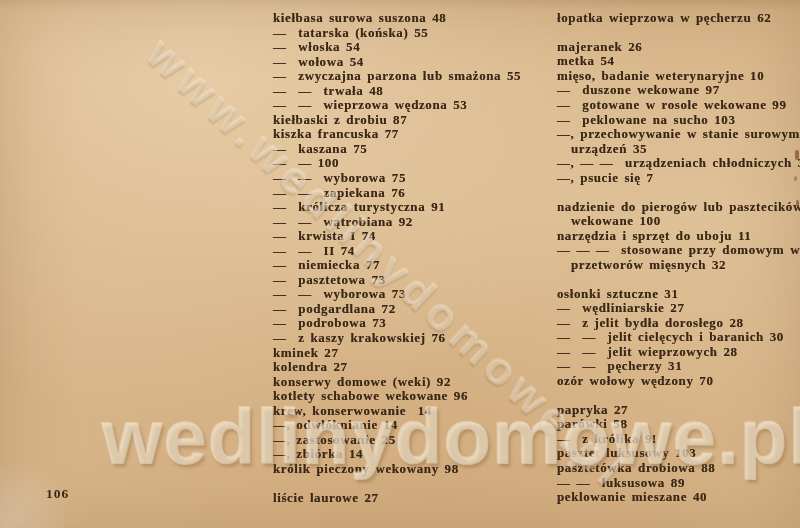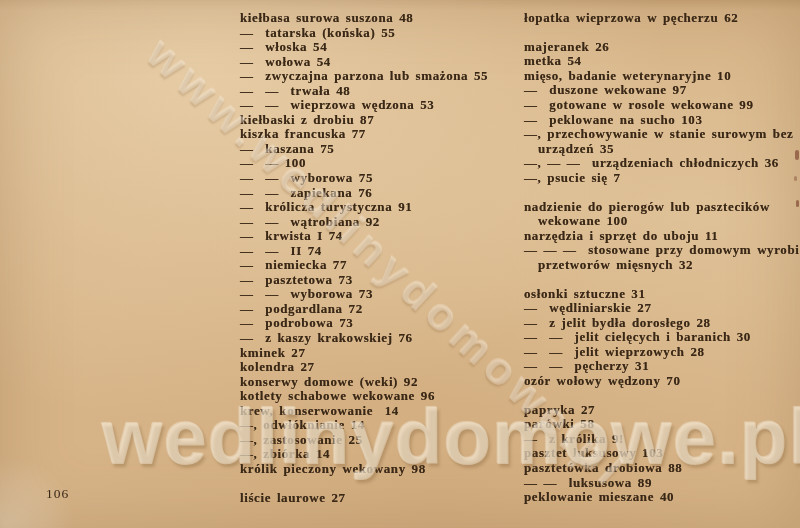--- a/index.html
+++ b/index.html
@@ -15,29 +15,30 @@
       linear-gradient(180deg, rgba(145,105,60,0.20), rgba(145,105,60,0) 10px);
     box-shadow: inset 0 0 70px rgba(122,86,46,0.25);
   }
   .col{
     position:absolute;top:11px;
     font-size:13px;line-height:14.55px;font-weight:bold;
     color:#3a2817;white-space:pre;
     letter-spacing:0.6px;word-spacing:2px;
     text-shadow:0 0 0.5px rgba(58,40,23,0.55);
     z-index:2;
+    margin-left:33px;
   }
   .col-left{left:240px;width:255px;}
   .col-right{left:524px;width:300px;}
   .line{height:14.55px;}
   .line.gap{margin-top:14.3px;}
   .line.ind{padding-left:14px;}
   .page-number{
     position:absolute;left:46px;top:486px;
-    font-size:13.5px;font-weight:normal;color:#3a2817;
+    font-size:13.5px;font-weight:bold;color:#3a2817;
     letter-spacing:1px;z-index:2;
     font-family:"Liberation Serif", serif;
   }
   .wm{
     position:absolute;pointer-events:none;white-space:nowrap;
     font-family:"Liberation Sans", sans-serif;font-weight:bold;
   }
   .wm-horizontal{
     left:62px;top:398px;z-index:5;
     font-size:78px;line-height:1;letter-spacing:1px;

